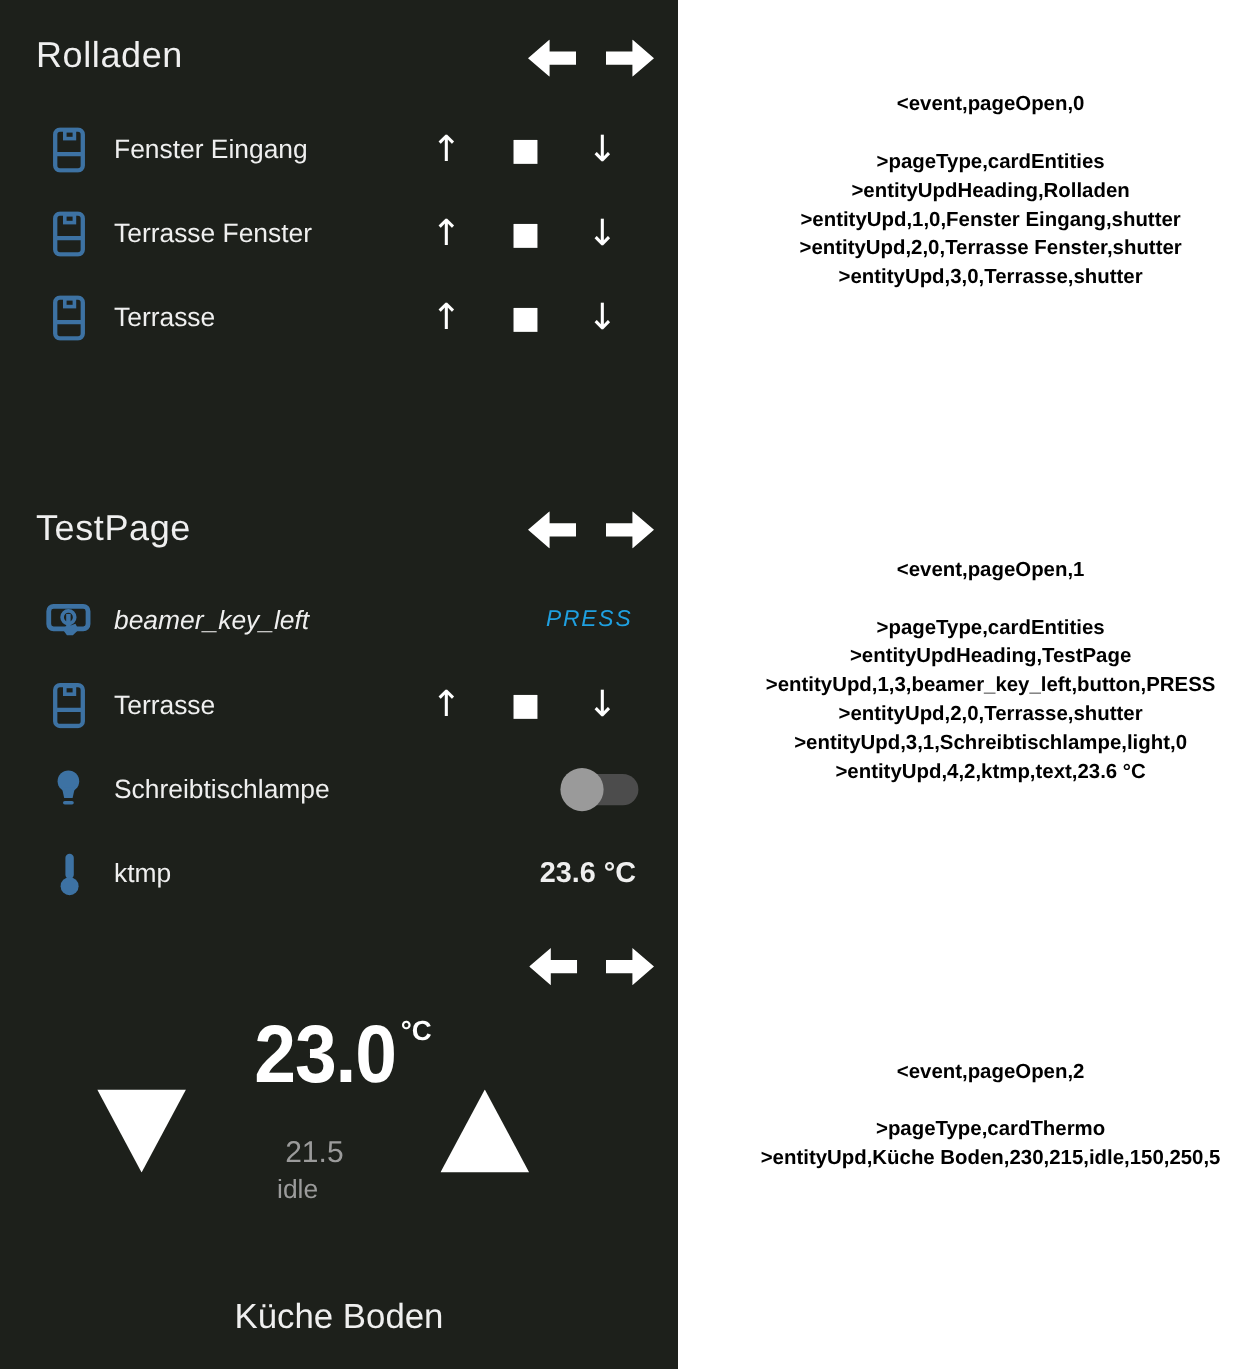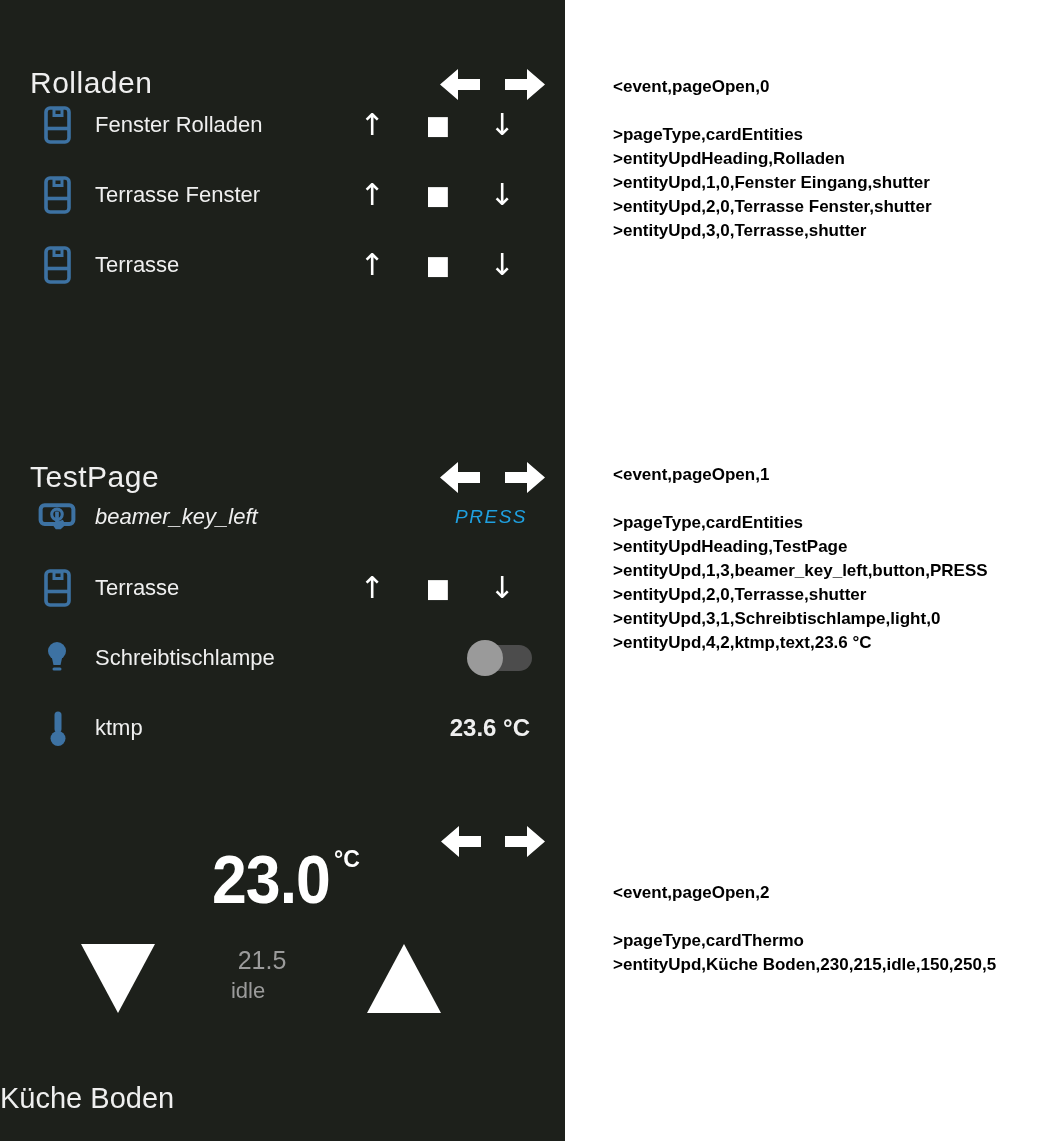--- a/index.html
+++ b/index.html
@@ -4,21 +4,21 @@
 <style>
   html,body{margin:0;padding:0;}
   body{
     width:1045px;height:1141px;position:relative;background:#ffffff;
     font-family:"Liberation Sans",sans-serif;overflow:hidden;
   }
   #panel{
     position:absolute;left:0;top:0;width:565px;height:1141px;
     background:var(--panel_bg,#1d201b);
   }
-  .abs{position:absolute;margin-top:36px;}
+  .abs{position:absolute;}
   .heading{
     color:var(--text_light,#efefef);font-size:30px;letter-spacing:.5px;
   }
   .nav-arrow{width:40px;height:31px;color:#ffffff;cursor:pointer;}
   .nav-arrow svg{display:block;}
   .row{
     position:absolute;left:0;width:565px;height:70px;
   }
   .eicon{position:absolute;color:var(--icon_blue,#3d72a3);}
   .elabel{
@@ -61,29 +61,29 @@
   }
   .thermo-set{
     position:absolute;left:182px;top:946px;width:160px;text-align:center;
     color:var(--text_gray,#9b9b9b);font-size:25px;
   }
   .thermo-state{
     position:absolute;left:168px;top:978px;width:160px;text-align:center;
     color:var(--text_gray,#9b9b9b);font-size:22px;
   }
   .thermo-name{
-    position:absolute;left:0;top:1082px;width:565px;
+    position:absolute;left:0;top:1082px;width:565px;text-align:center;
     color:var(--text_light,#efefef);font-size:29px;
   }
   .tri{cursor:pointer;color:#ffffff;}
   .proto{
     position:absolute;left:613px;width:425px;color:#000000;
     font-size:17px;font-weight:bold;line-height:24px;white-space:nowrap;
   }
-  .pline{min-height:24px;}
+  .pline{min-height:24px;text-align:center;}
 </style>
 </head>
 <body>
 
 <div id="panel">
 
   <div class="abs heading" style="left:30px;top:30px;">Rolladen</div>
   <div class="abs nav-arrow" style="left:440px;top:33px;">
     <svg width="40" height="31" viewBox="0 0 40 31">
         <polygon points="40,10 18,10 18,0 0,15.5 18,31 18,21 40,21" fill="currentColor"></polygon>
@@ -96,21 +96,21 @@
   </div>
 
   <div class="row" style="top:90px;">
     <span class="eicon" style="left:44px;top:16px;">
       <svg width="27" height="38" viewBox="0 0 27 38">
           <rect x="2" y="2" width="23" height="34" rx="4" fill="none" stroke="currentColor" stroke-width="3.6"></rect>
           <rect x="10" y="3" width="8" height="6.5" fill="none" stroke="currentColor" stroke-width="3"></rect>
           <line x1="3" y1="22.5" x2="24" y2="22.5" stroke="currentColor" stroke-width="3.6"></line>
         </svg>
     </span>
-    <span class="elabel">Fenster Rolladen</span>
+    <span class="elabel">Fenster Eingang</span>
     <span class="ctl up">↑</span>
     <span class="ctl stop">■</span>
     <span class="ctl down">↓</span>
   </div>
 
   <div class="row" style="top:160px;">
     <span class="eicon" style="left:44px;top:16px;">
       <svg width="27" height="38" viewBox="0 0 27 38">
           <rect x="2" y="2" width="23" height="34" rx="4" fill="none" stroke="currentColor" stroke-width="3.6"></rect>
           <rect x="10" y="3" width="8" height="6.5" fill="none" stroke="currentColor" stroke-width="3"></rect>

